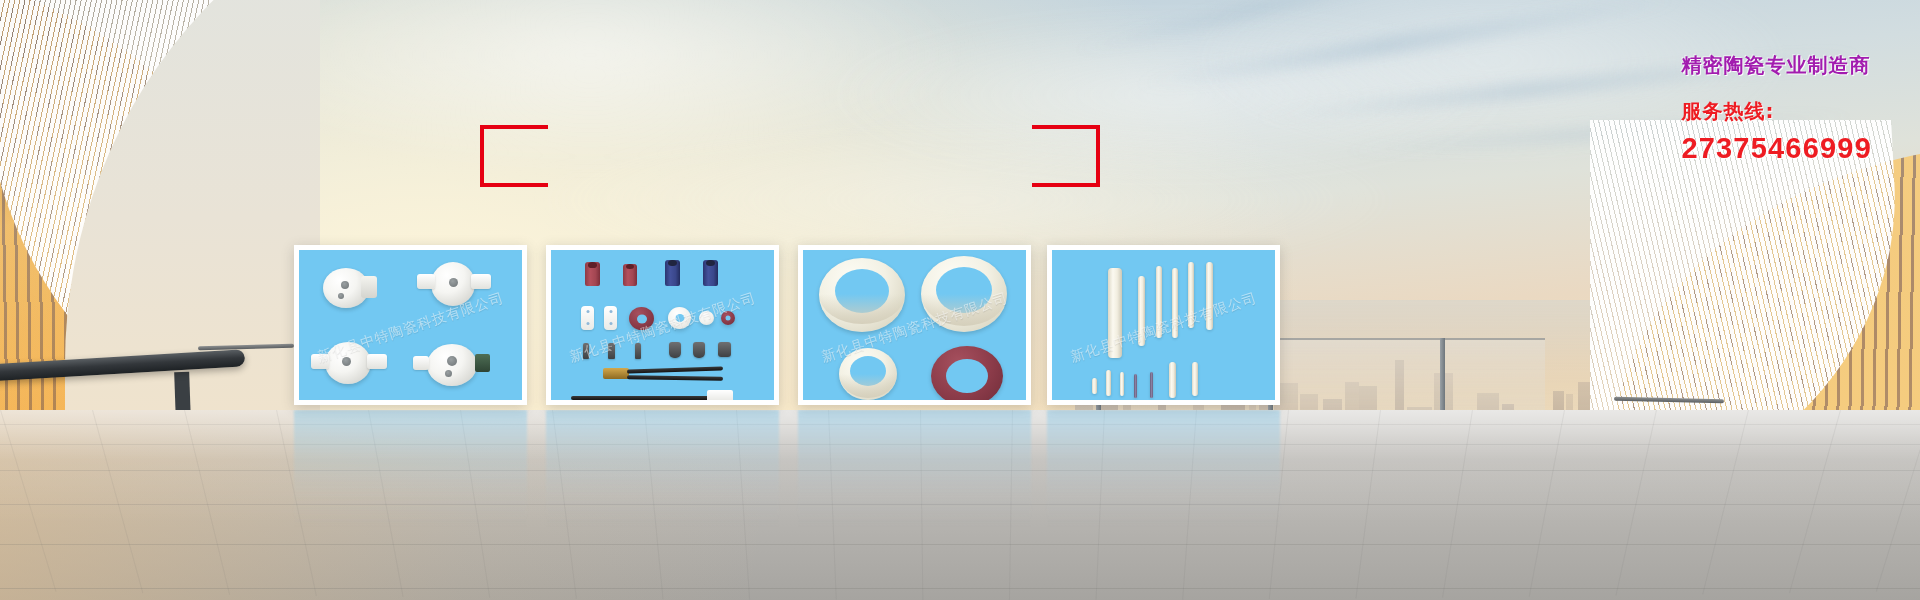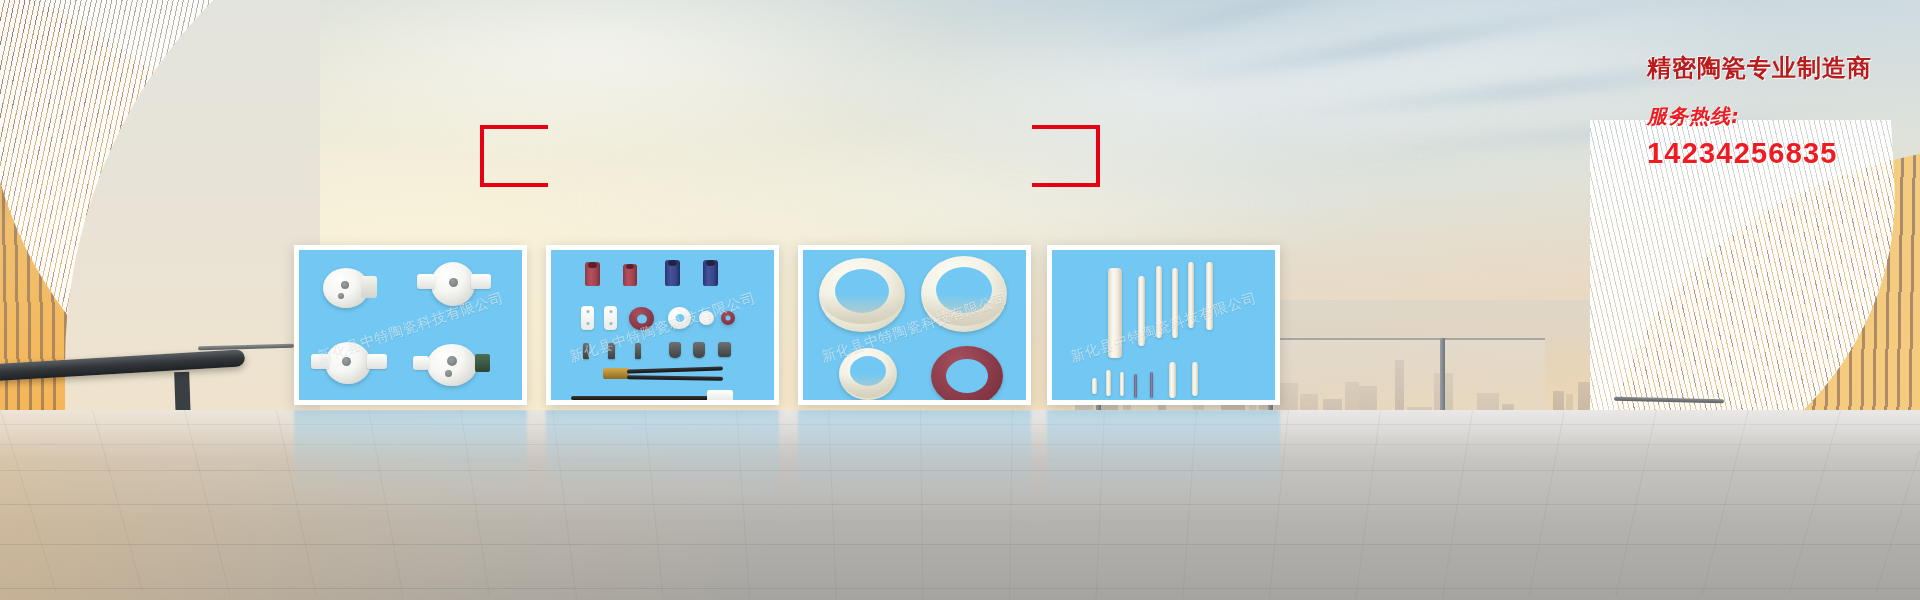--- a/index.html
+++ b/index.html
@@ -168,29 +168,28 @@
     text-align:center; white-space:nowrap;
     font-family:"Liberation Sans", sans-serif;
     font-size:21px; font-weight:bold; letter-spacing:.6px; color:#1b1b1b;
     text-shadow:1px 1px 0 rgba(255,255,255,.85);
   }
 
   
   .contact { position:absolute; right:48px; top:52px; text-align:left; white-space:nowrap; }
   .contact .line1 {
     font-family:"DejaVu Sans", sans-serif;
-    font-size:24px; font-weight:bold; color:#b91c1c; letter-spacing:1px;
+    font-size:20px; font-weight:bold; color:#a21caf; letter-spacing:1px;
     text-shadow:1px 1px 0 rgba(255,255,255,.9), -1px -1px 0 rgba(255,255,255,.55);
   }
   .contact .line2 {
     margin-top:19px;
     font-family:"DejaVu Sans", sans-serif;
     font-size:20px; font-weight:bold; color:#ee1c22; letter-spacing:1px;
     text-shadow:1px 1px 0 rgba(255,255,255,.9);
-    font-style:italic;
   }
   .contact .line3 {
     margin-top:7px;
     font-family:"Liberation Sans", sans-serif;
     font-size:29px; font-weight:bold; color:#ee1c22; letter-spacing:1.2px;
     text-shadow:1px 1px 0 rgba(255,255,255,.9);
   }
 
   
   .panel {
@@ -377,21 +376,21 @@
     </div>
 
   <div class="slogan-block">
     <div class="bracket lt"></div>
     <div class="bracket rt"></div>
   </div>
 
   <div class="contact">
     <div class="line1">精密陶瓷专业制造商</div>
     <div class="line2">服务热线:</div>
-    <div class="line3">14234256835</div>
+    <div class="line3">27375466999</div>
   </div>
 
   <div class="panel p1">
     <div class="inner">
       <div class="part sock" style="left:24px;  top:18px; width:46px; height:40px;">
         <div class="hole" style="left:18px; top:13px; width:8px; height:8px;"></div>
         <div class="hole" style="left:15px; top:25px; width:6px; height:6px;"></div>
       </div>
       <div class="part" style="left:62px; top:26px; width:16px; height:22px; border-radius:3px; background:linear-gradient(180deg,#f4f4ef,#d4d4ce);"></div>
 

